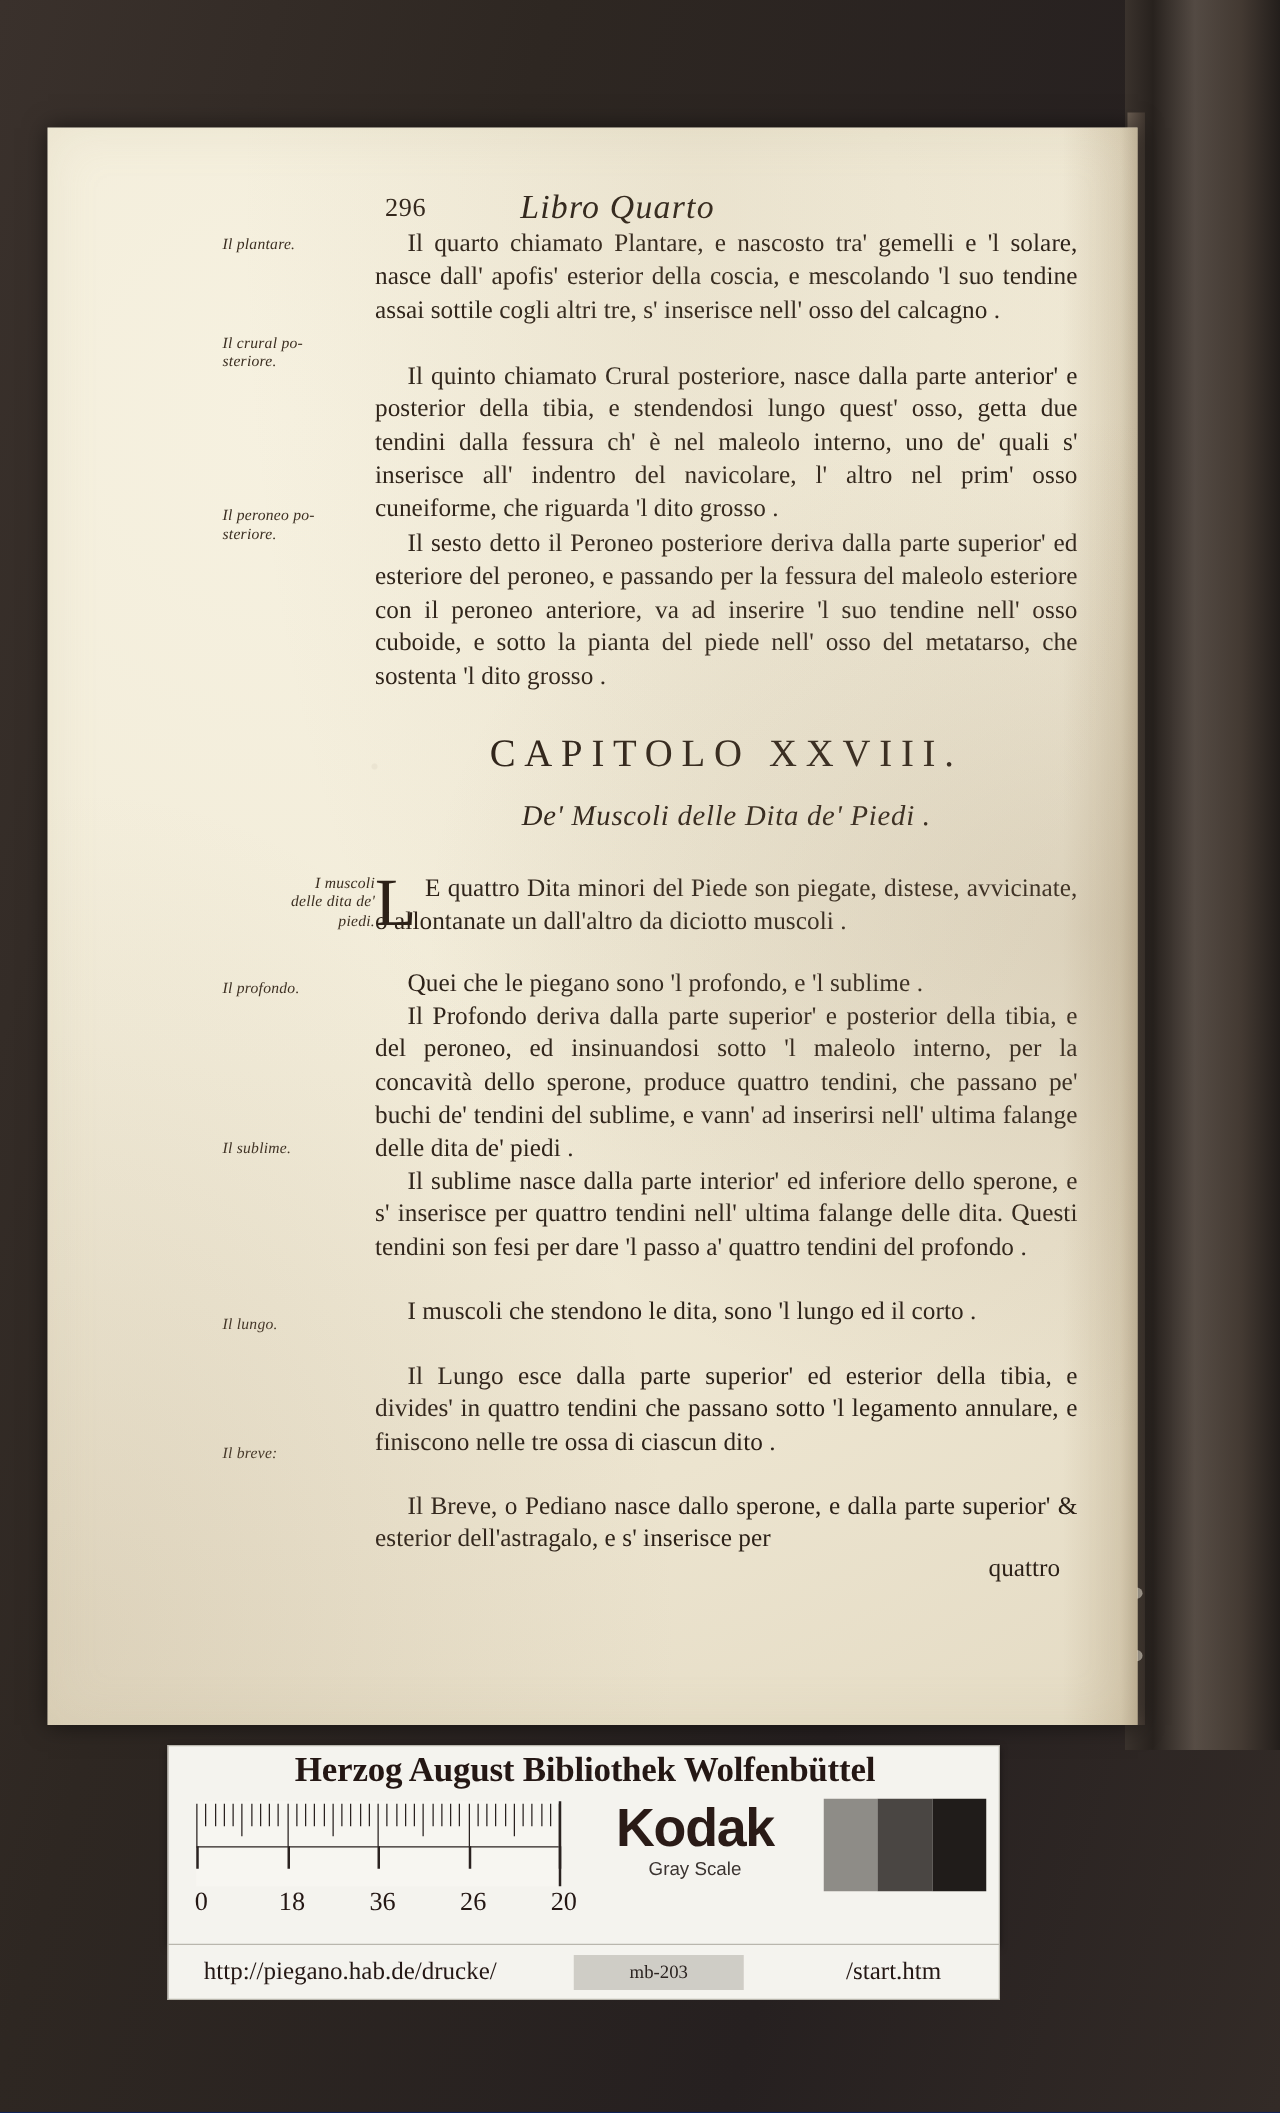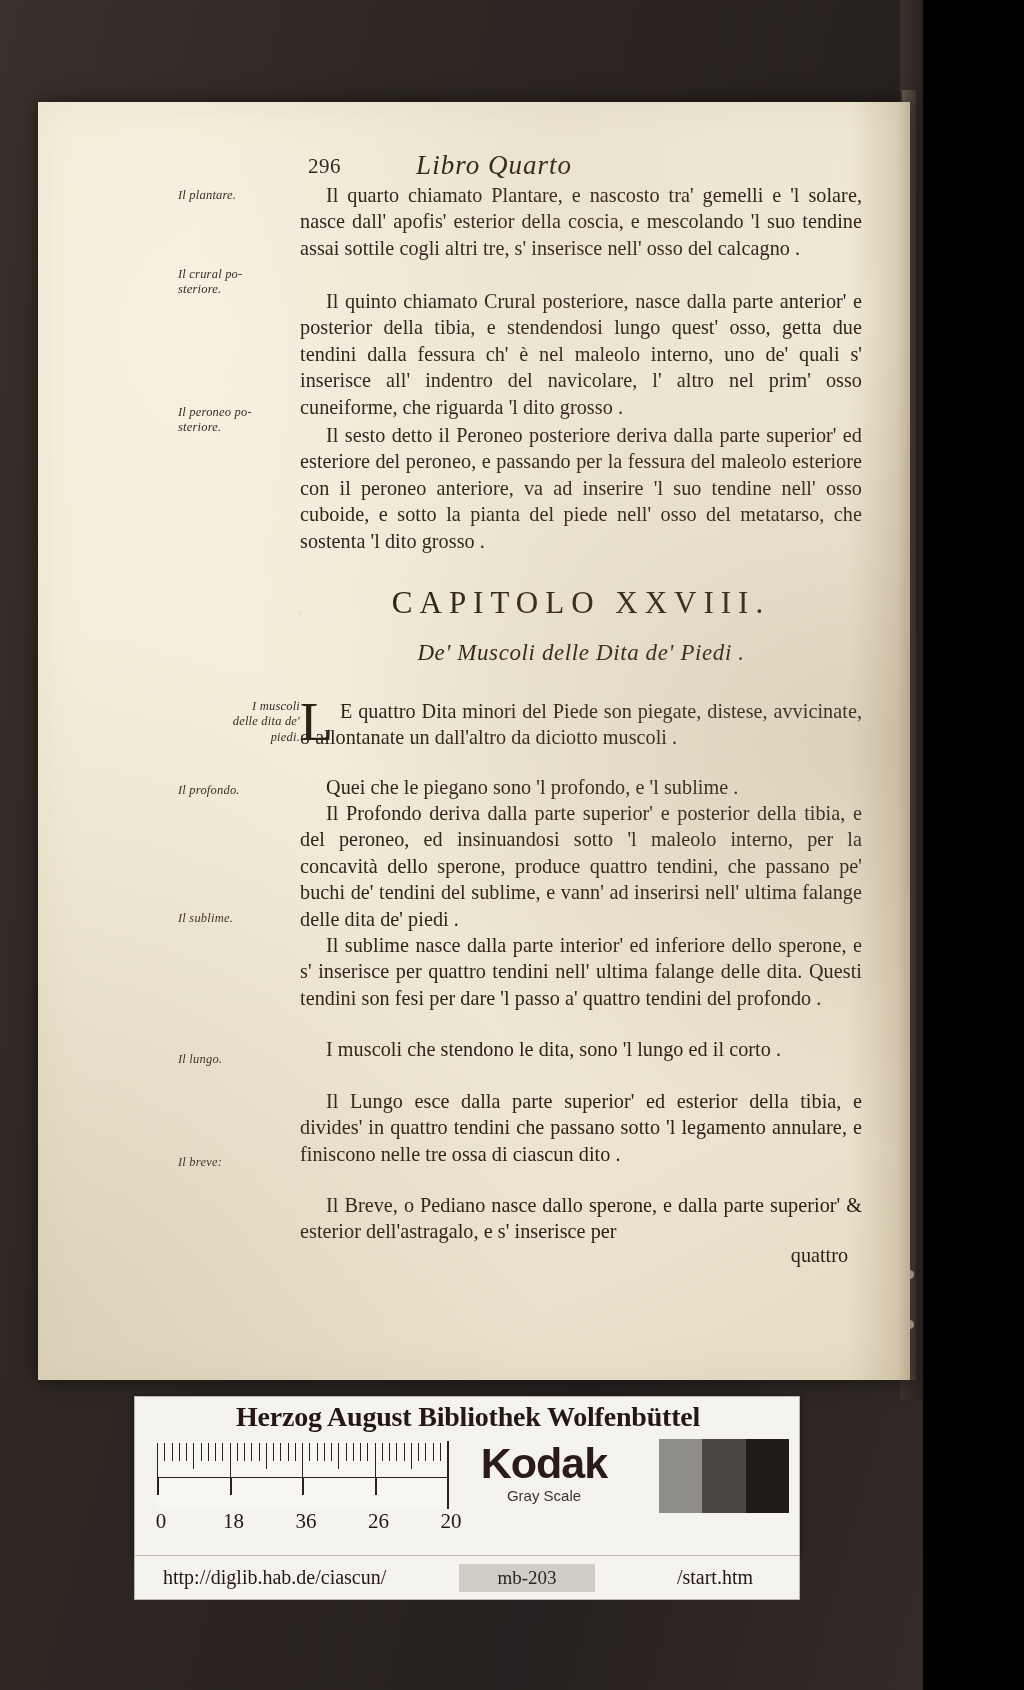--- a/index.html
+++ b/index.html
@@ -2,21 +2,21 @@
 <html><head>
 <meta charset="utf-8">
 <style>
   html, body {
     margin: 0;
     padding: 0;
     background: #000;
   }
   #scan {
     position: relative;
-    width: 923px;
+    width: 1024px;
     height: 1690px;
     background: #1d4ed8;
     overflow: hidden;
     font-family: "Liberation Serif", serif;
   }
 
   
   .backdrop {
     position: absolute;
     inset: 0;
@@ -254,21 +254,21 @@
     font-size: 21px;
     color: #241714;
   }
   .ruler-nums span {
     position: absolute;
     transform: translateX(-50%);
   }
 
   .kodak {
     position: absolute;
-    left: 318px;
+    left: 330px;
     top: 44px;
     width: 182px;
     text-align: center;
   }
   .kodak .word {
     font-family: "Liberation Sans", sans-serif;
     font-weight: bold;
     font-size: 43px;
     color: #2a1b17;
     letter-spacing: -1px;
@@ -307,21 +307,21 @@
     font-size: 20px;
     color: #241714;
   }
   .footer-strip .url { padding-left: 28px; width: 296px; }
   .footer-strip .shelf {
     width: 136px;
     text-align: center;
     background: #cfcdc6;
     height: 28px;
     line-height: 28px;
-    font-size: 19px;
+    font-size: 15px;
     color: #2b2320;
   }
   .footer-strip .start { flex: 1; text-align: right; padding-right: 46px; }
 
   
   .mottle {
     position: absolute;
     inset: 0;
     pointer-events: none;
     opacity: .05;
@@ -478,18 +478,18 @@
     </div>
 
     <div class="patches" id="gray-patches">
         <div style="background: rgb(142, 140, 135);"></div>
         <div style="background: rgb(74, 70, 67);"></div>
         <div style="background: rgb(32, 28, 26);"></div>
       </div>
   </div>
 
   <div class="footer-strip">
-    <span class="url">http://diglib.hab.de/ciascun/</span>
+    <span class="url">http://piegano.hab.de/drucke/</span>
     <span class="shelf">mb-203</span>
     <span class="start">/start.htm</span>
   </div>
 
 </div>
 
 </body></html>

